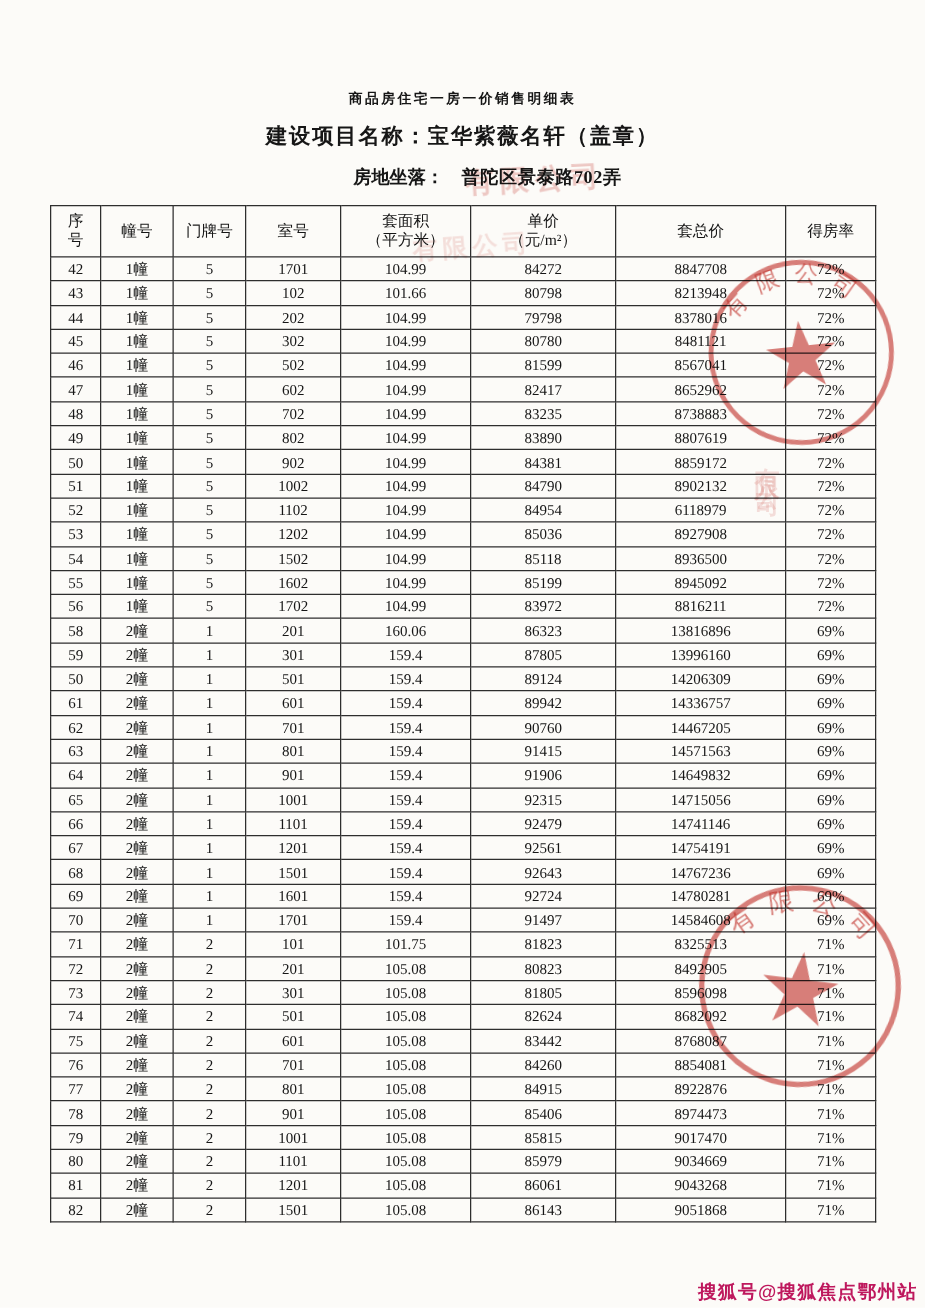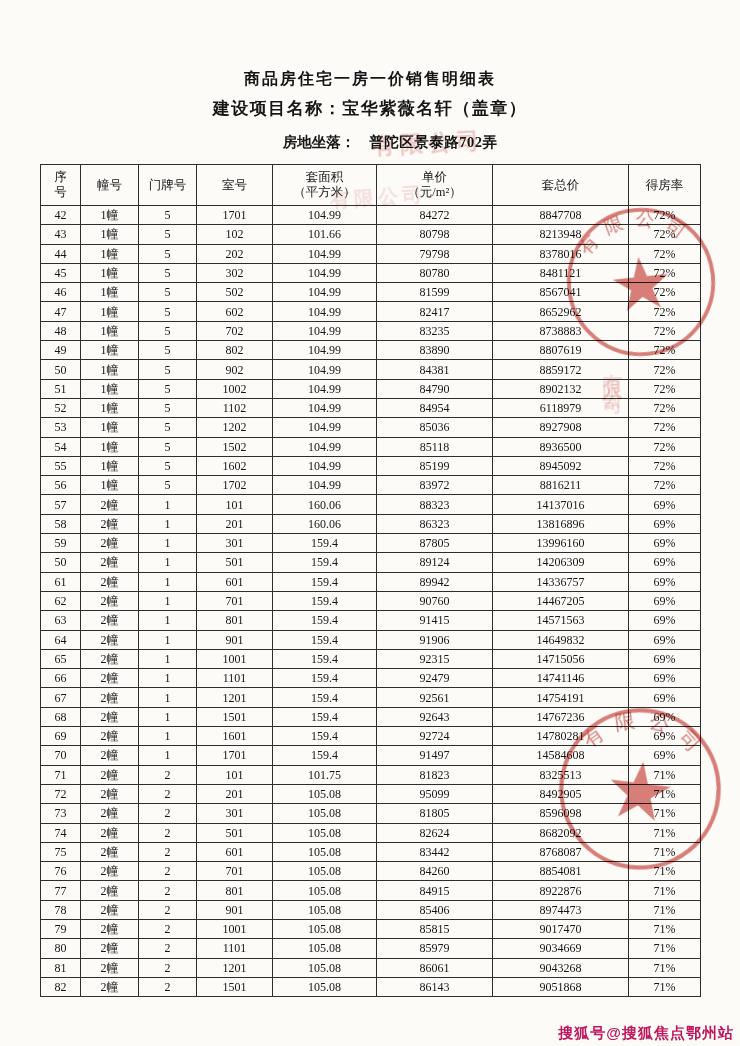--- a/index.html
+++ b/index.html
@@ -4,21 +4,21 @@
 <style>
   html,body{margin:0;padding:0;}
   body{
     width:740px;height:1046px;overflow:hidden;position:relative;
     background:#fcfbf8;
     font-family:"Liberation Serif","DejaVu Serif",serif;
     color:#161616;
   }
   .page{position:relative;width:740px;height:1046px;}
   .title{
-    padding-top:68px;text-align:center;font-size:16px;font-weight:bold;
+    padding-top:68px;text-align:center;font-size:11px;font-weight:bold;
     letter-spacing:2px;line-height:22px;
   }
   .subtitle{
     text-align:center;font-size:17px;font-weight:bold;letter-spacing:1.5px;
     margin-top:8px;line-height:22px;font-family:Liberation Serif, serif;
   }
   .location{
     margin:12px 0 0 40px;font-size:14.5px;font-weight:600;line-height:21px;text-align:center;
   }
   .location .loc-value{margin-left:14px;letter-spacing:.5px;}
@@ -240,30 +240,20 @@
           <td>56</td>
           <td>1幢</td>
           <td>5</td>
           <td>1702</td>
           <td>104.99</td>
           <td>83972</td>
           <td>8816211</td>
           <td>72%</td>
         </tr>
         <tr>
-          <td>57</td>
-          <td>2幢</td>
-          <td>1</td>
-          <td>101</td>
-          <td>160.06</td>
-          <td>88323</td>
-          <td>14137016</td>
-          <td>69%</td>
-        </tr>
-        <tr>
           <td>58</td>
           <td>2幢</td>
           <td>1</td>
           <td>201</td>
           <td>160.06</td>
           <td>86323</td>
           <td>13816896</td>
           <td>69%</td>
         </tr>
         <tr>
@@ -395,21 +385,21 @@
           <td>81823</td>
           <td>8325513</td>
           <td>71%</td>
         </tr>
         <tr>
           <td>72</td>
           <td>2幢</td>
           <td>2</td>
           <td>201</td>
           <td>105.08</td>
-          <td>95099</td>
+          <td>80823</td>
           <td>8492905</td>
           <td>71%</td>
         </tr>
         <tr>
           <td>73</td>
           <td>2幢</td>
           <td>2</td>
           <td>301</td>
           <td>105.08</td>
           <td>81805</td>

